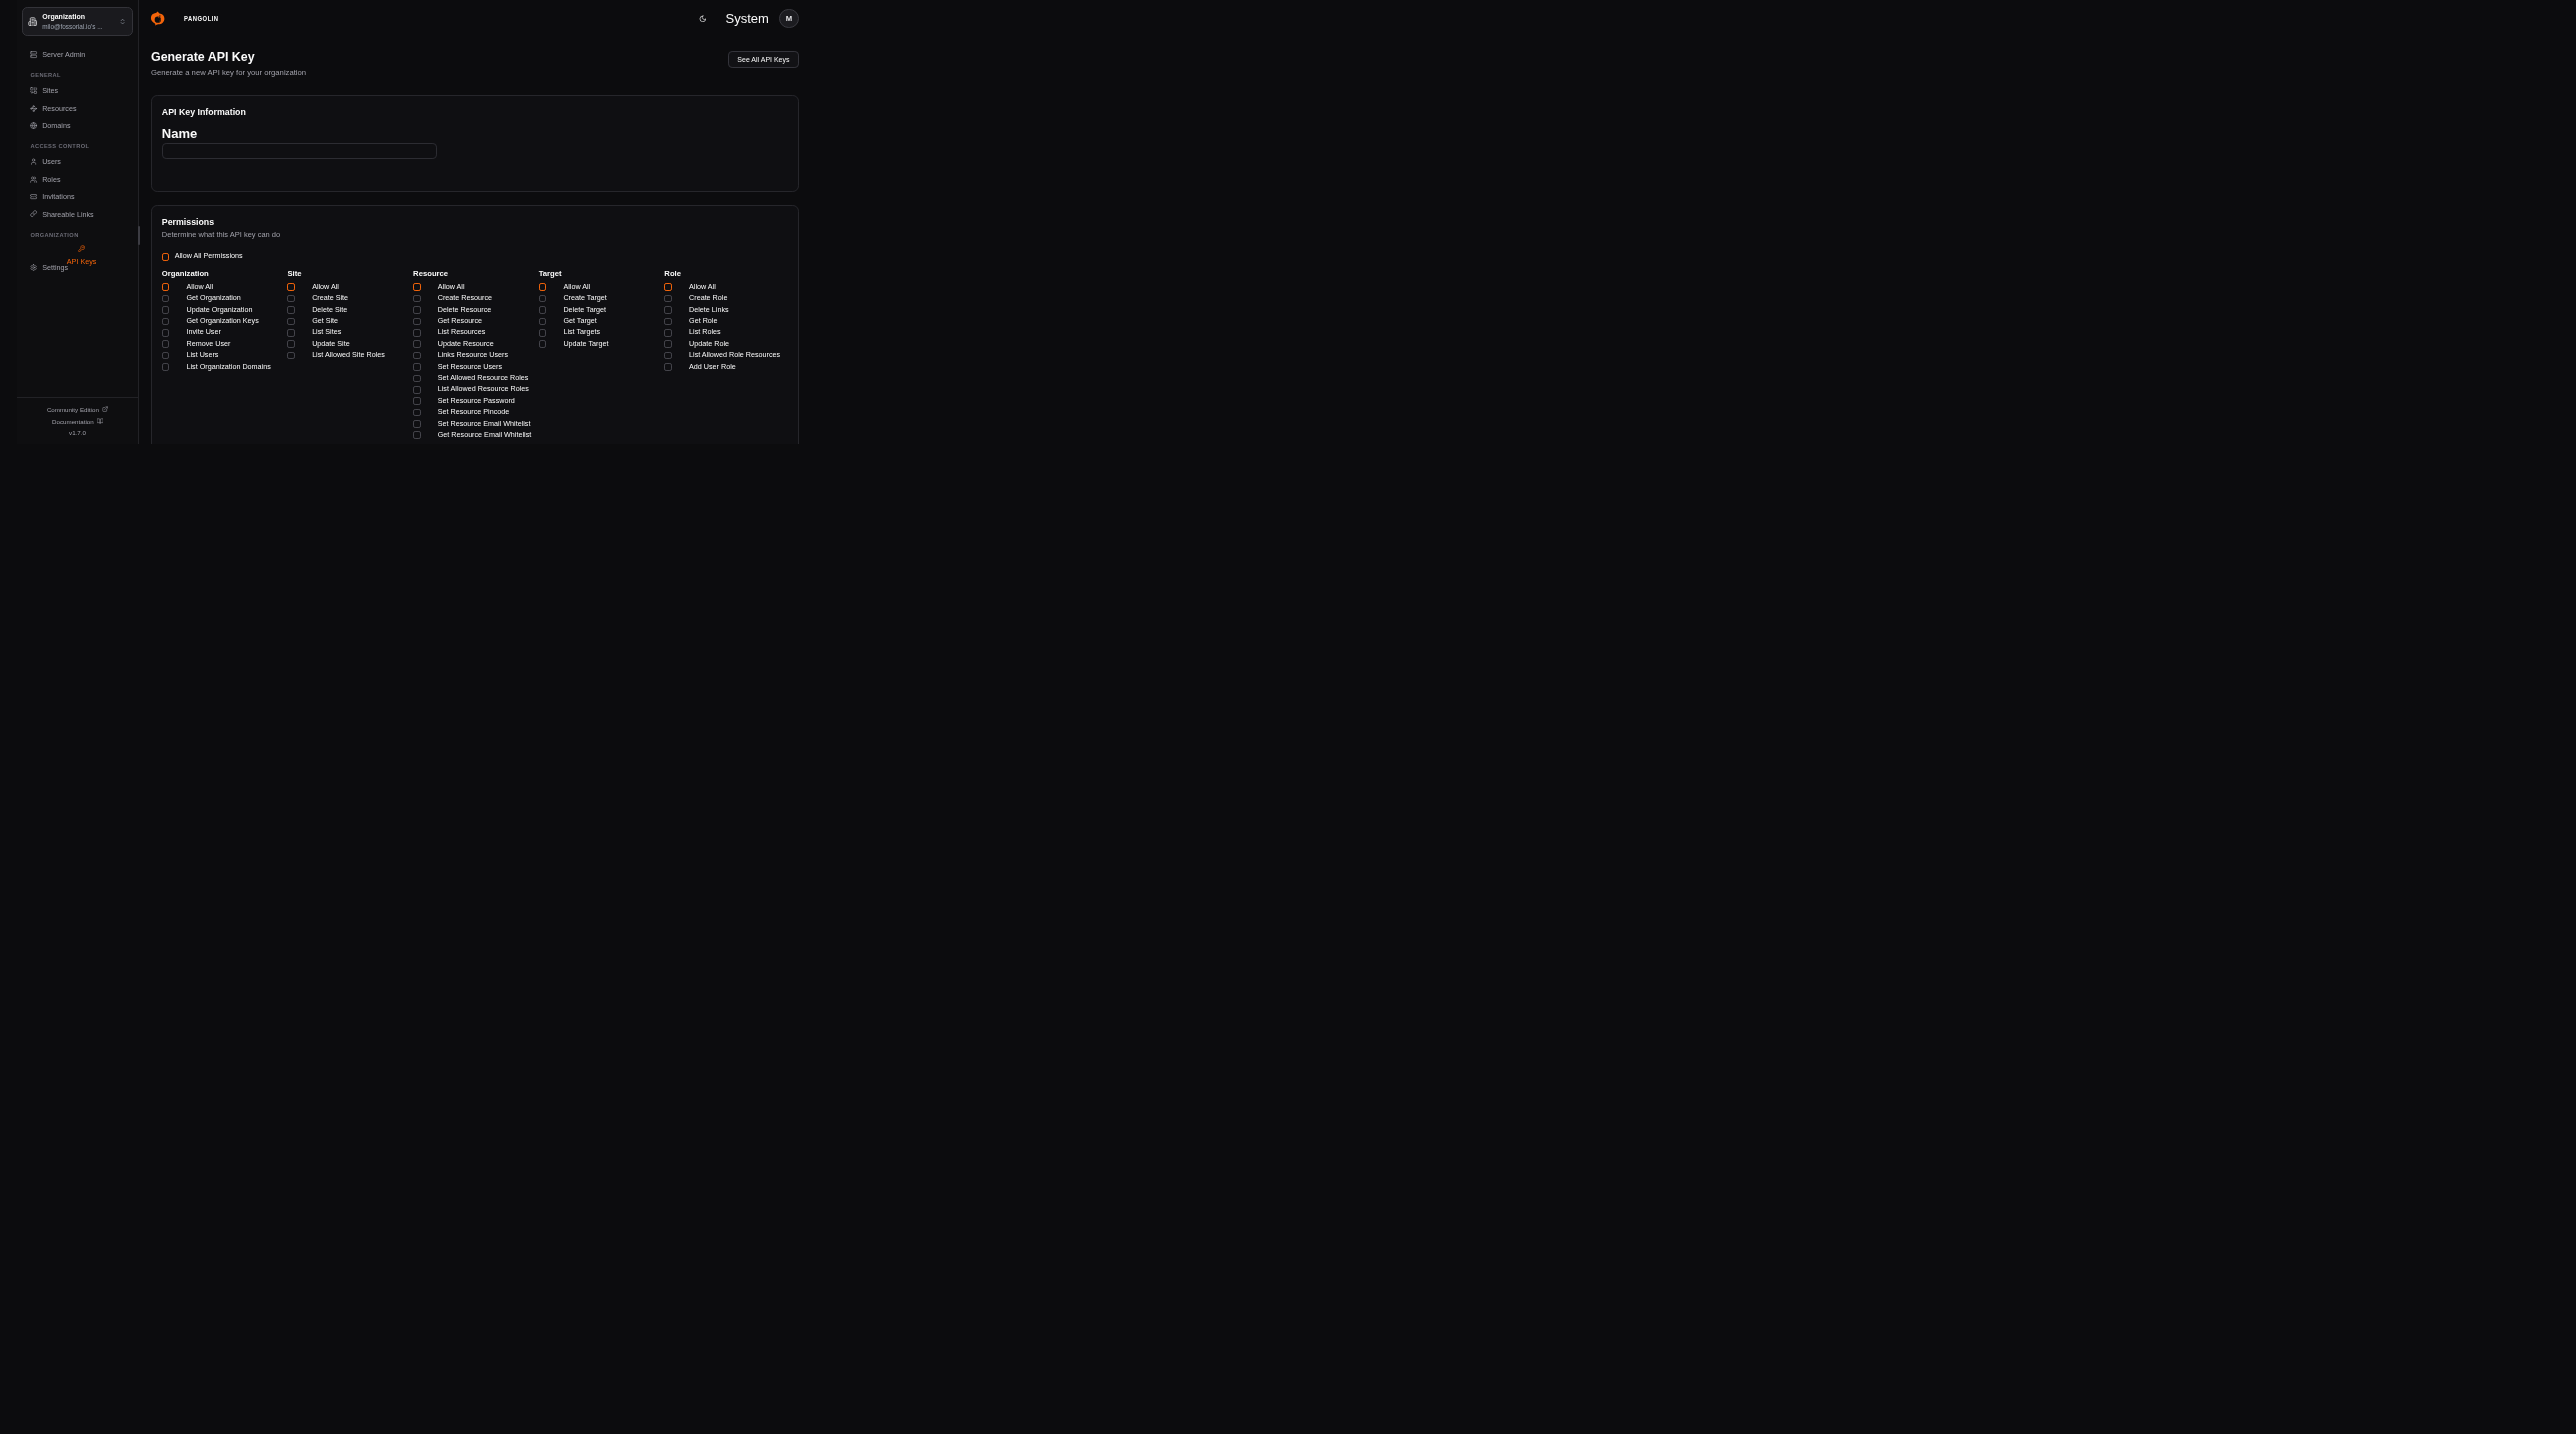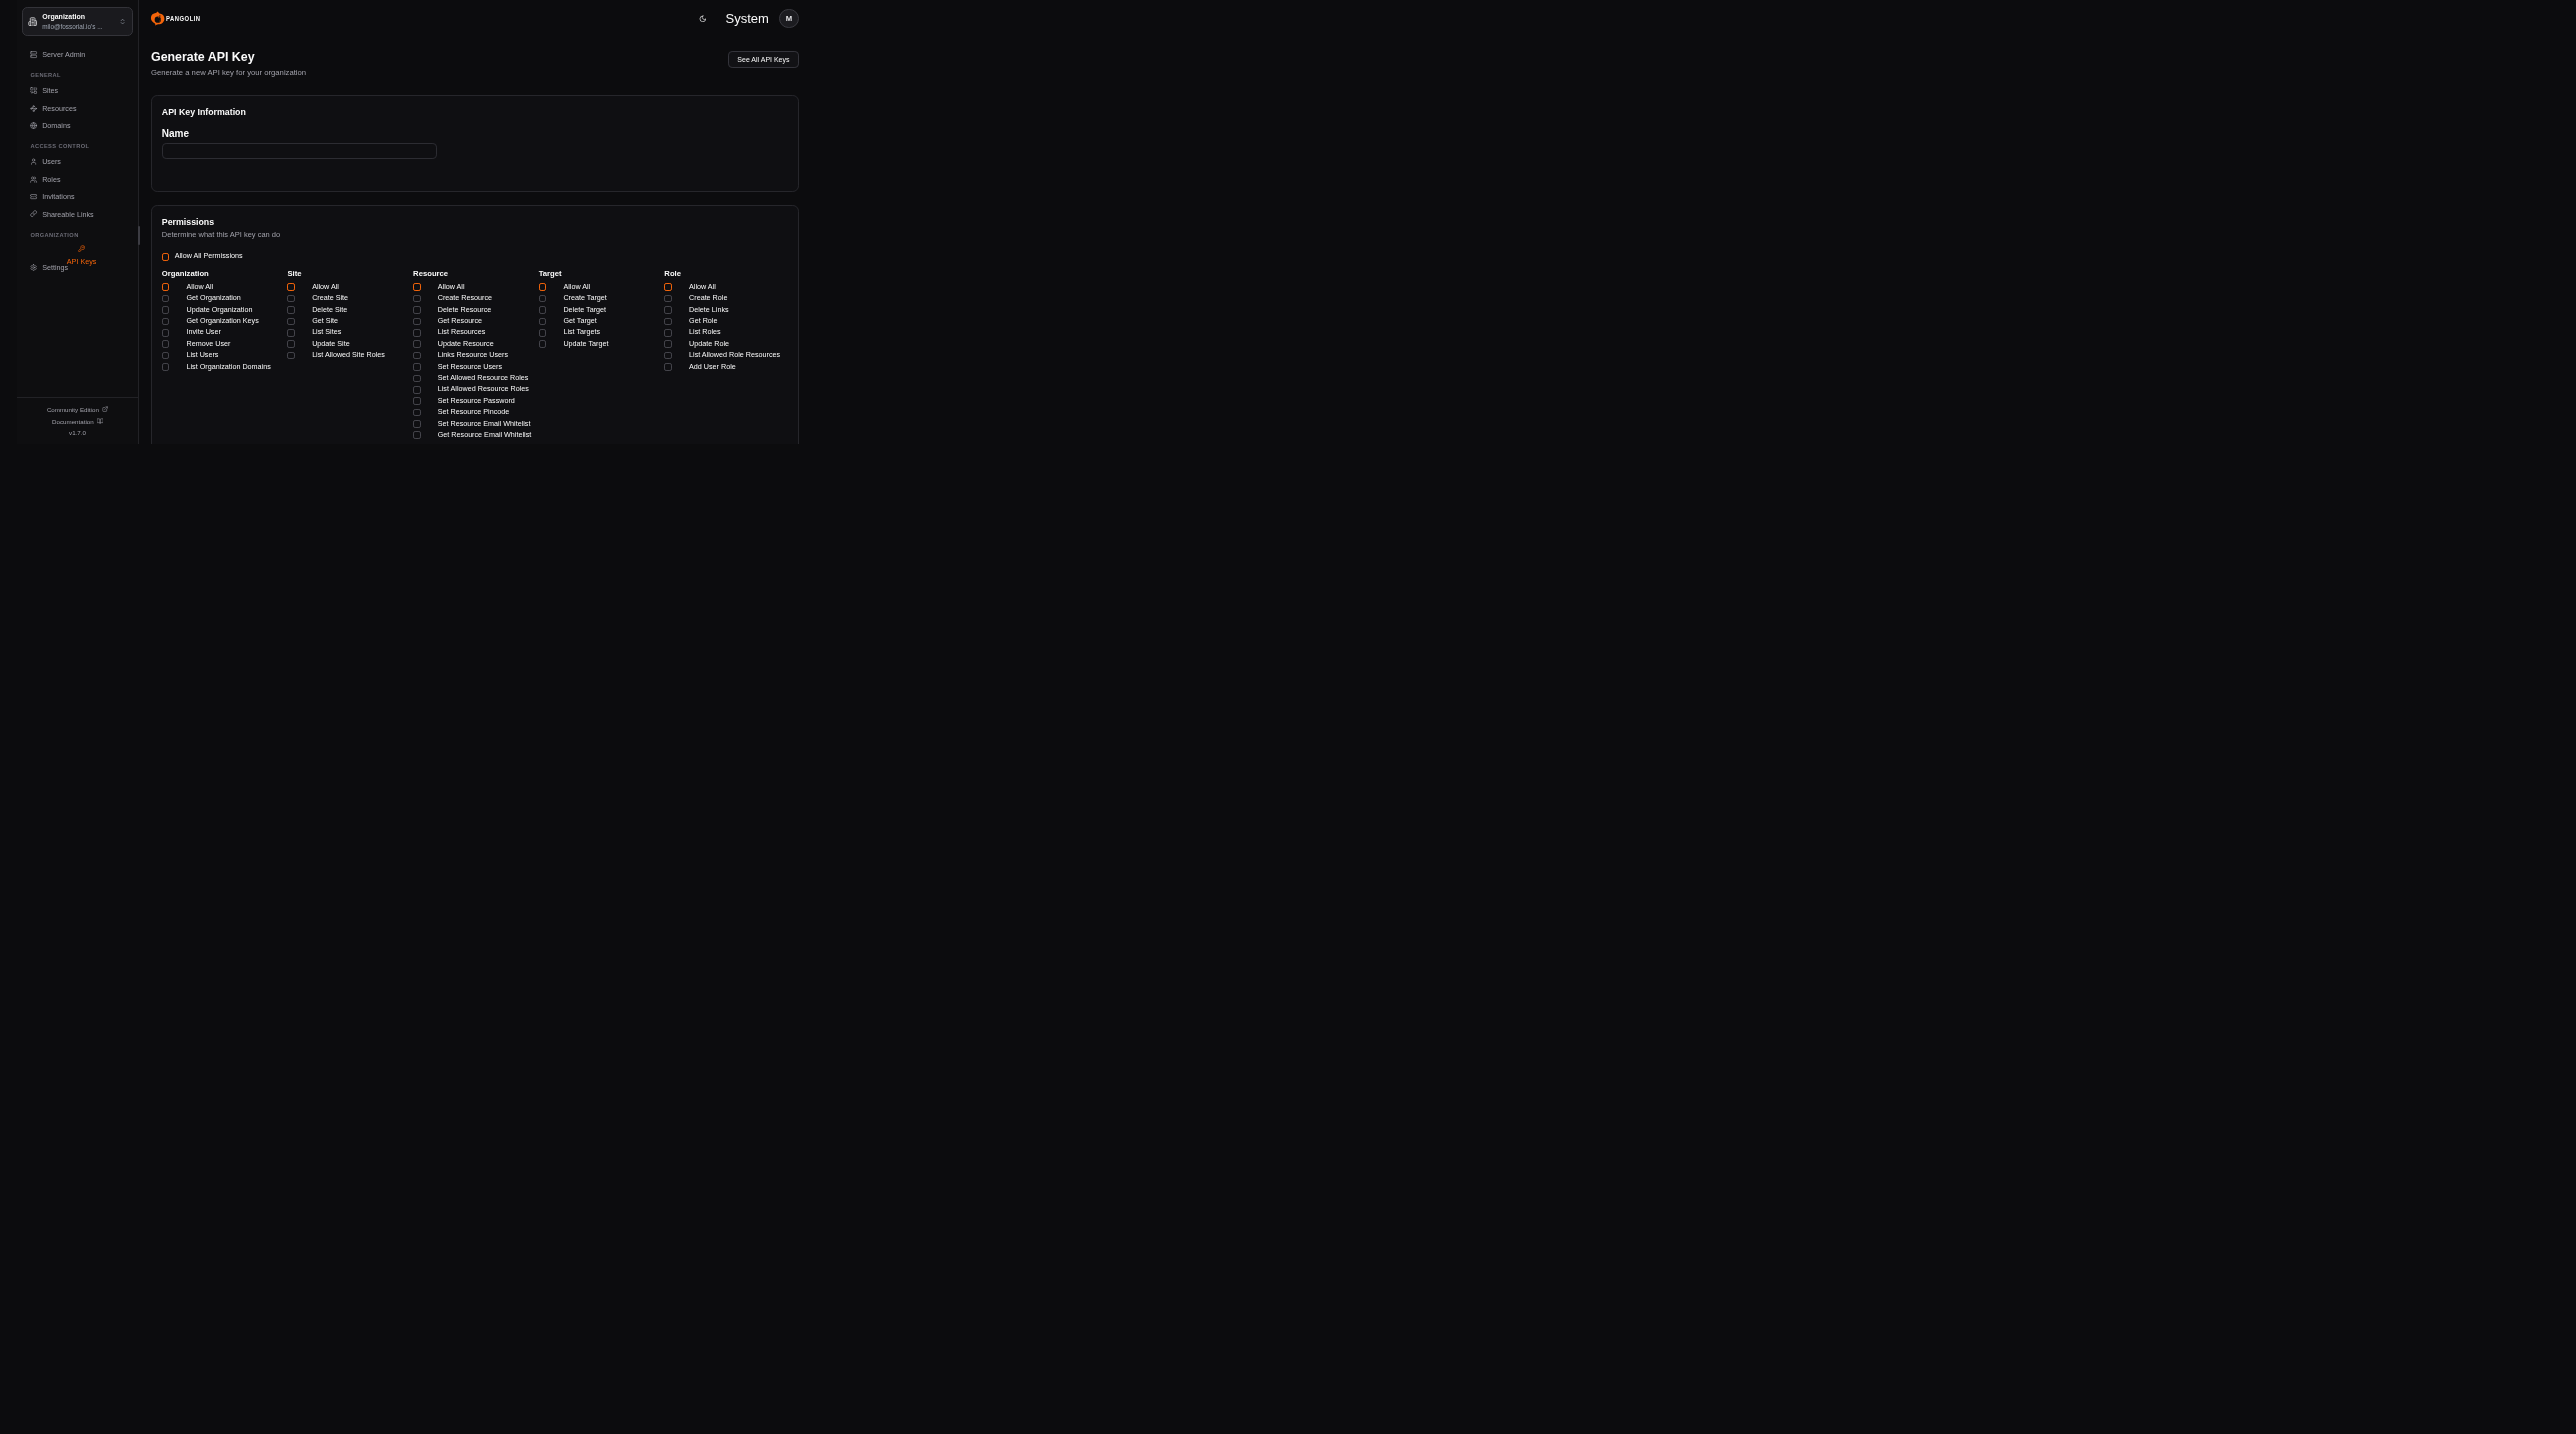--- a/index.html
+++ b/index.html
@@ -37,21 +37,21 @@
     font-size:6.2px; color:#a1a1aa; height:7.7px; margin-bottom:4.1px; cursor:pointer; }
   .footer-line:last-child { margin-bottom:0; cursor:default; }
   .footer-icon { width:6.2px; height:6.2px; color:#a1a1aa; display:block; }
 
   .scroll-thumb { position:absolute; left:121px; top:226px; width:1.5px; height:18.5px;
     background:#3c3c43; border-radius:1.5px; z-index:5; }
 
   
   .main { flex:1; height:100%; overflow:hidden; background:#0c0c0e; }
   .topbar { height:37px; display:flex; align-items:center; padding:0 9.3px 0 11.3px; }
-  .brand { display:flex; align-items:center; gap:1px; }
+  .brand { display:flex; align-items:center; gap:19px; }
   .brand-logo { width:15px; height:15px; }
   .brand-name { font-size:7.2px; font-weight:700; letter-spacing:0.6px; color:#fafafa;
     transform:scaleX(.82); transform-origin:left center; }
   .topbar-right { margin-left:auto; display:flex; align-items:center; gap:10.3px; }
   .theme-toggle { display:flex; align-items:center; gap:19px; font-size:13px;
     color:#fafafa; cursor:pointer; }
   .moon-wrap { width:7.7px; height:7.7px; color:#fafafa; }
   .avatar { width:19.6px; height:19.6px; border-radius:50%; background:#1c1c20;
     border:0.5px solid #3a3a40; display:flex; align-items:center; justify-content:center;
     font-size:7.7px; font-weight:600; color:#e4e4e7; cursor:pointer; }
@@ -61,21 +61,21 @@
   .page-title { font-size:12.4px; font-weight:700; line-height:12px; }
   .page-subtitle { font-size:7.7px; color:#a1a1aa; margin-top:5.2px; }
   .see-all-btn { margin-left:auto; height:17px; padding:0 8.2px; background:#121215;
     border:0.5px solid #34343b; border-radius:4.1px; color:#fafafa; font-size:7px;
     font-weight:500; font-family:inherit; cursor:pointer; }
 
   .card { background:#0f0f12; border:0.5px solid #26262b; border-radius:6.2px;
     width:100%; }
   .card-1 { margin-top:17.5px; padding:12px 9.8px 32px 9.8px; }
   .card-title { font-size:8.8px; font-weight:700; line-height:8.8px; }
-  .field-label { font-size:10px; font-weight:600; margin-top:14px; line-height:7.2px; }
+  .field-label { font-size:13px; font-weight:600; margin-top:14px; line-height:7.2px; }
   .text-input { display:block; margin-top:5.2px; width:275px; height:16px;
     background:transparent; border:0.5px solid #2c2c32; border-radius:4.1px;
     color:#fafafa; font-size:7px; font-family:inherit; padding:0 5.2px; outline:none; }
 
   .card-2 { margin-top:13px; padding:12px 9.8px 20.6px 9.8px; }
   .card-subtitle { font-size:7.5px; color:#a1a1aa; margin-top:4.6px; line-height:7.7px; }
   .allow-all-row { display:flex; align-items:flex-end; gap:5.2px; margin-top:13px;
     height:8.8px; }
   .cb { width:7.7px; height:7.7px; border:0.8px solid #45454c; border-radius:2.1px;
     flex:none; cursor:pointer; background:transparent; }

